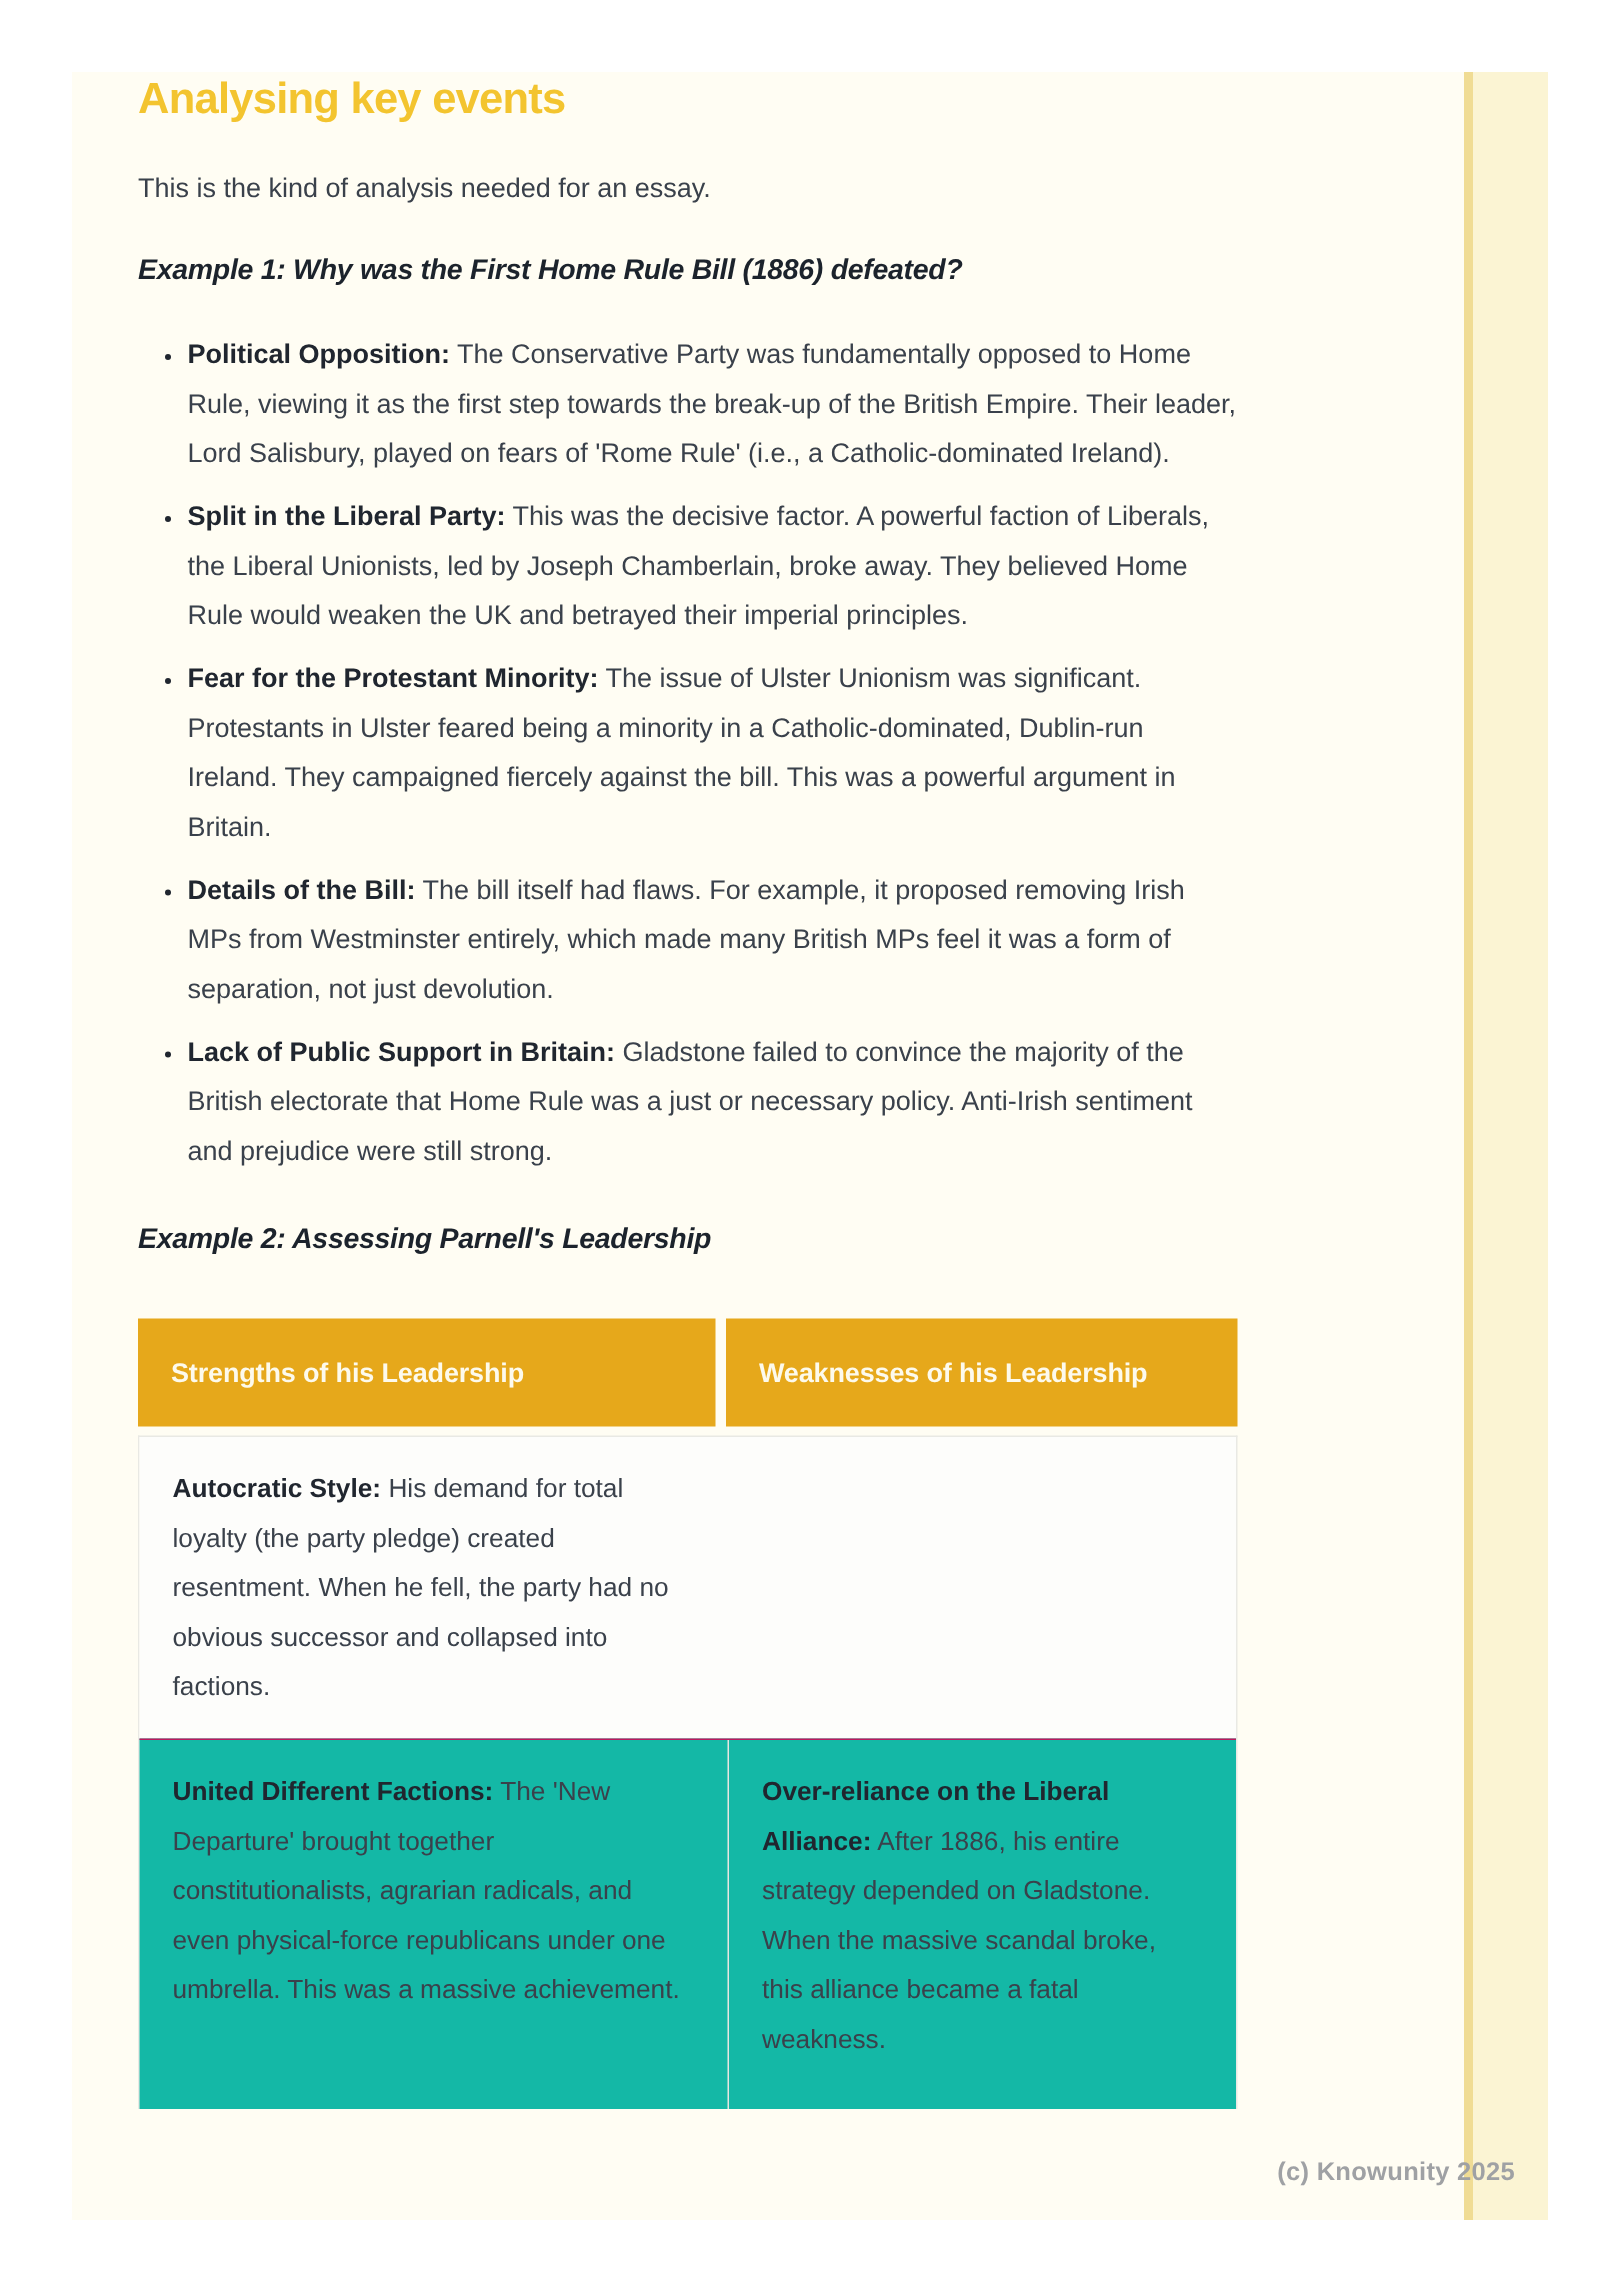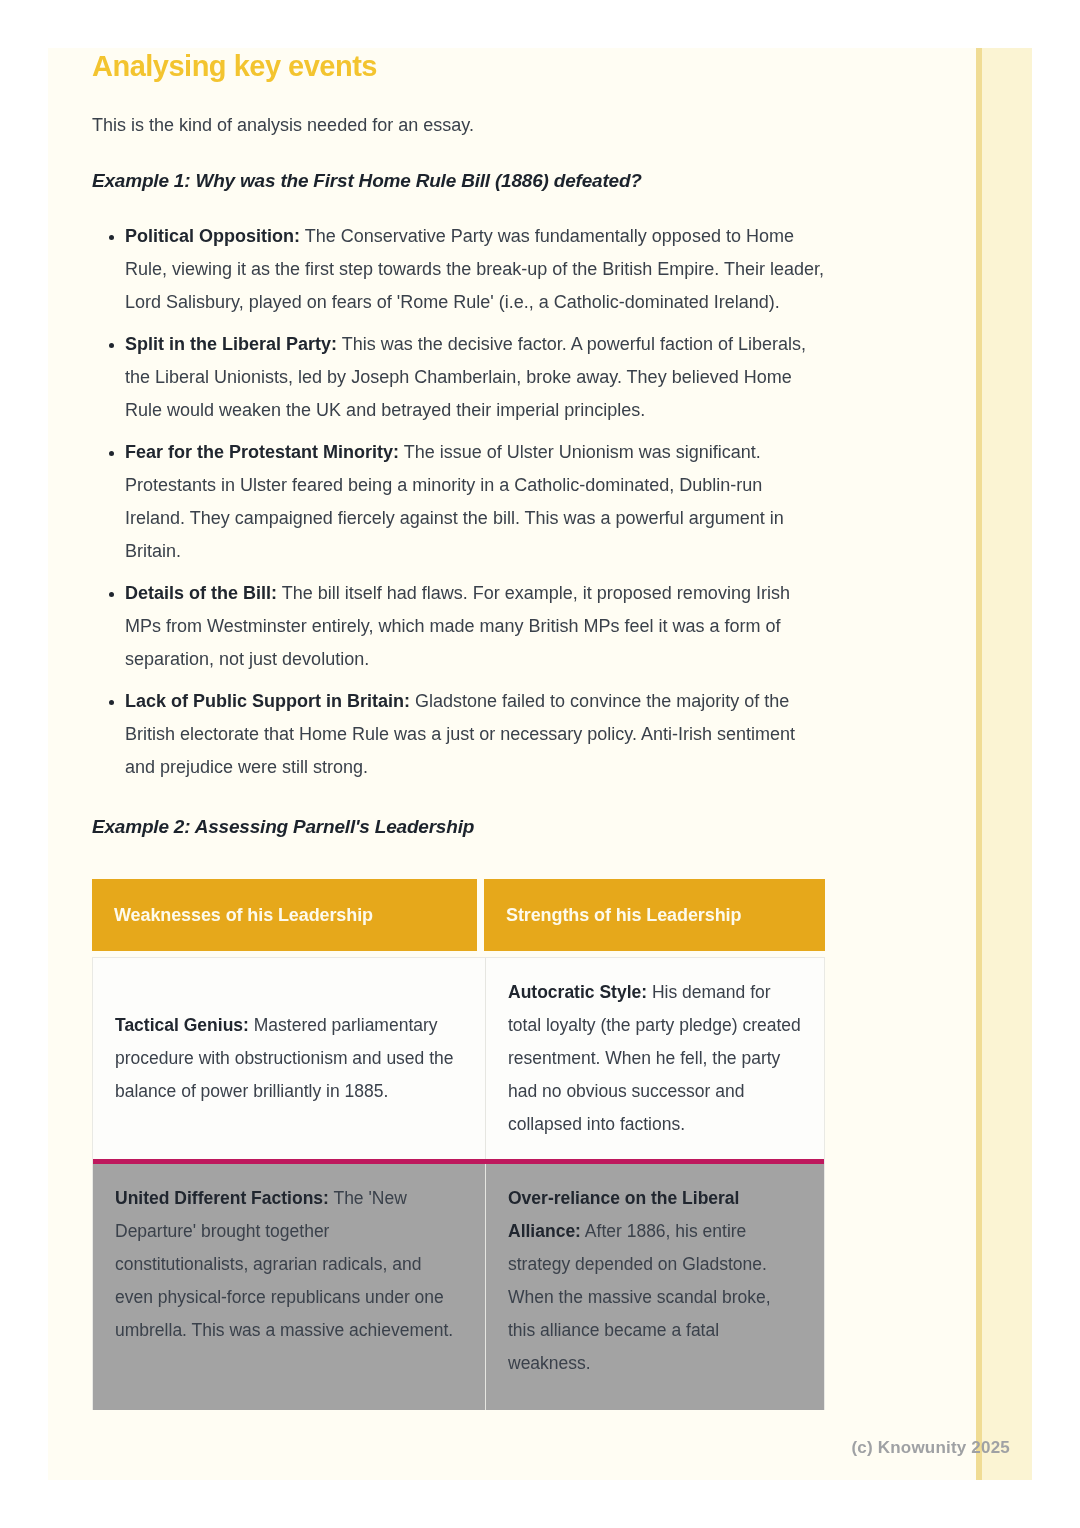--- a/index.html
+++ b/index.html
@@ -44,21 +44,21 @@
     box-sizing:border-box; letter-spacing:-0.1px;
   }
   .tbody { margin-top:6px; border:1px solid #E9E9E4; border-bottom:none; }
   .tr { display:grid; grid-template-columns:392px 1fr; }
   .td {
     padding:18px 22px; box-sizing:border-box;
     display:flex; align-items:center;
   }
   .td + .td { border-left:1px solid #E6E6E1; }
   .row1 { background:#FDFDFB; }
-  .row2 { background:#a3a3a3; border-top:5px solid #be185d; }
+  .row2 { background:#14b8a6; border-top:1px solid #be185d; }
   .row2 .td { align-items:flex-start; padding-bottom:30px; }
   .cell-text { margin:0; font-size:17.5px; line-height:33px; color:#3A414B; }
 
   .watermark {
     position:absolute; top:1390px; right:22px; z-index:2;
     font-size:17px; color:#9FA1A4; letter-spacing:0.2px;font-weight:bold;
   }
 </style>
 </head>
 <body>
@@ -78,28 +78,25 @@
       <li><b>Split in the Liberal Party:</b><span> This was the decisive factor. A powerful faction of Liberals, the Liberal Unionists, led by Joseph Chamberlain, broke away. They believed Home Rule would weaken the UK and betrayed their imperial principles.</span></li>
       <li><b>Fear for the Protestant Minority:</b><span> The issue of Ulster Unionism was significant. Protestants in Ulster feared being a minority in a Catholic-dominated, Dublin-run Ireland. They campaigned fiercely against the bill. This was a powerful argument in Britain.</span></li>
       <li><b>Details of the Bill:</b><span> The bill itself had flaws. For example, it proposed removing Irish MPs from Westminster entirely, which made many British MPs feel it was a form of separation, not just devolution.</span></li>
       <li><b>Lack of Public Support in Britain:</b><span> Gladstone failed to convince the majority of the British electorate that Home Rule was a just or necessary policy. Anti-Irish sentiment and prejudice were still strong.</span></li>
     </ul>
 
     <h3 class="ex2">Example 2: Assessing Parnell's Leadership</h3>
 
     <div class="table">
       <div class="thead">
+        <div class="th">Strengths of his Leadership</div>
         <div class="th">Weaknesses of his Leadership</div>
-        <div class="th">Strengths of his Leadership</div>
       </div>
       <div class="tbody">
         <div class="tr row1">
-          <div class="td">
-            <p class="cell-text"><b>Tactical Genius:</b><span> Mastered parliamentary procedure with obstructionism and used the balance of power brilliantly in 1885.</span></p>
-          </div>
           <div class="td">
             <p class="cell-text"><b>Autocratic Style:</b><span> His demand for total loyalty (the party pledge) created resentment. When he fell, the party had no obvious successor and collapsed into factions.</span></p>
           </div>
         </div>
         <div class="tr row2">
           <div class="td">
             <p class="cell-text"><b>United Different Factions:</b><span> The 'New Departure' brought together constitutionalists, agrarian radicals, and even physical-force republicans under one umbrella. This was a massive achievement.</span></p>
           </div>
           <div class="td">
             <p class="cell-text"><b>Over-reliance on the Liberal Alliance:</b><span> After 1886, his entire strategy depended on Gladstone. When the massive scandal broke, this alliance became a fatal weakness.</span></p>

